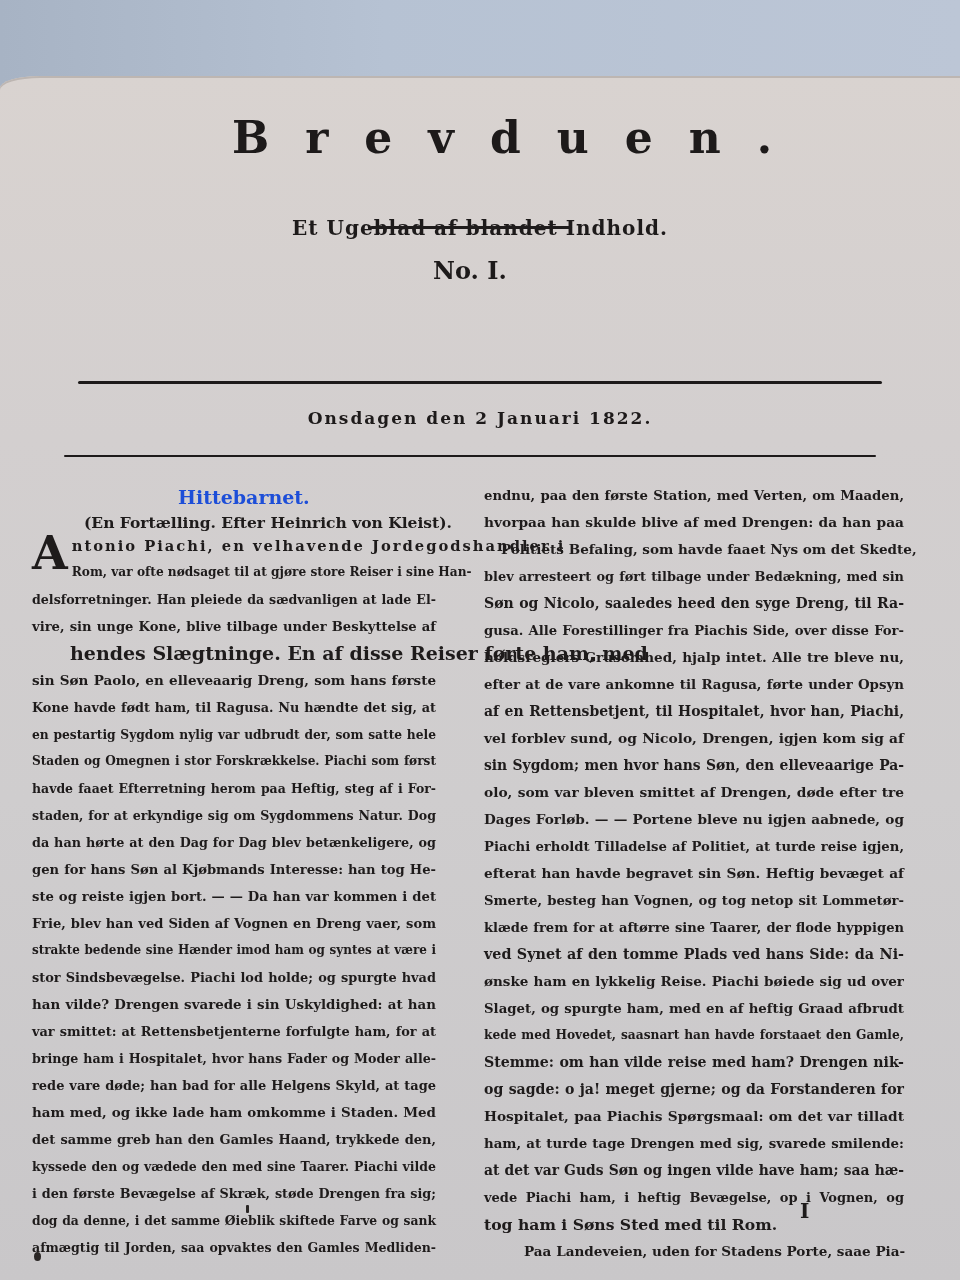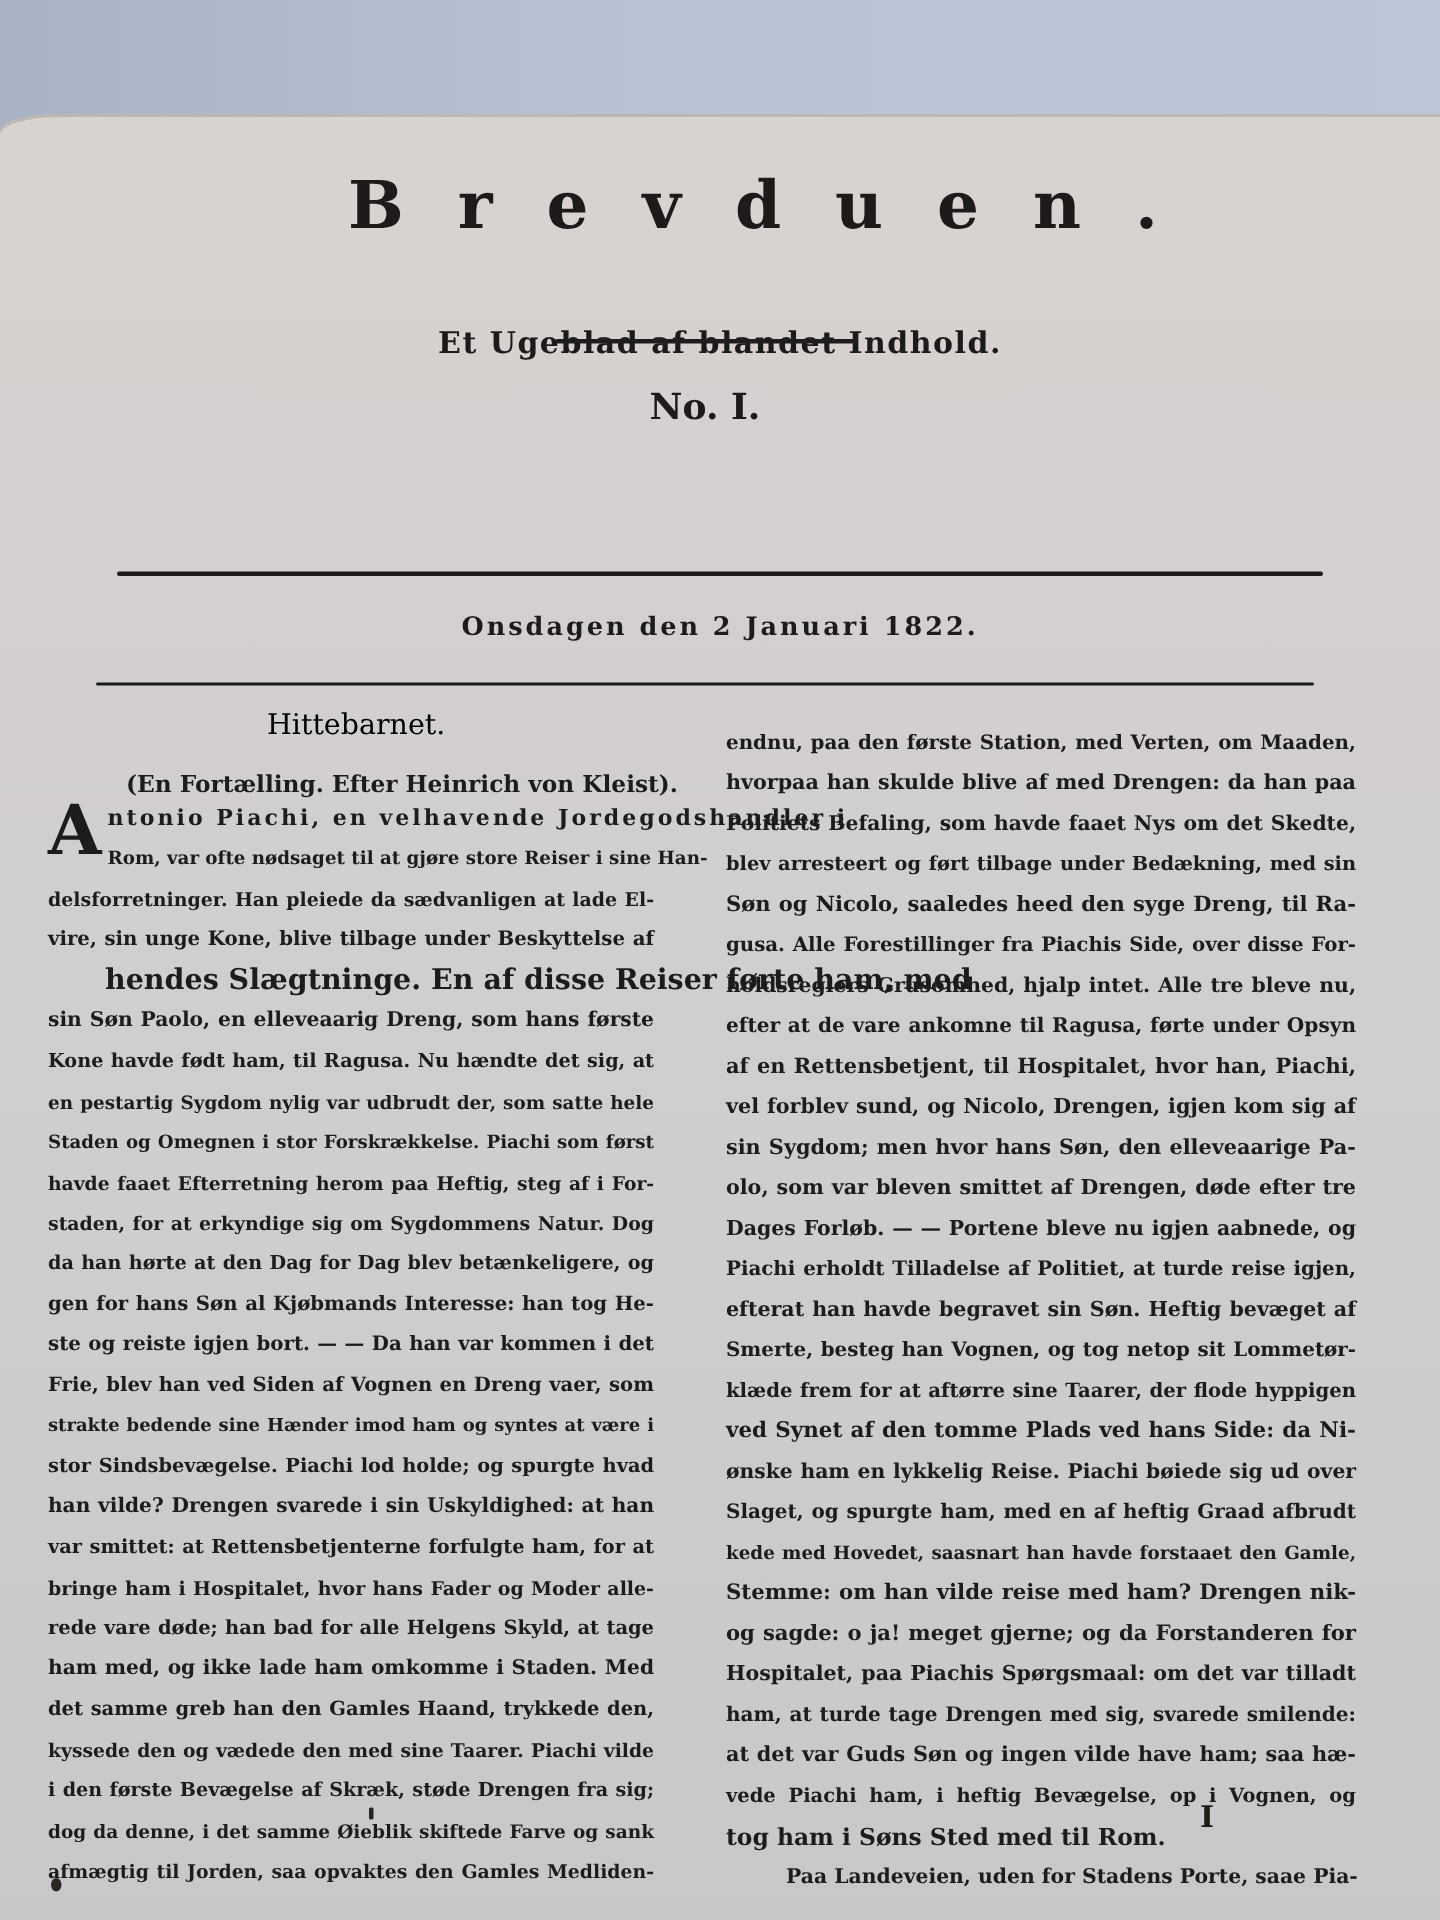--- a/index.html
+++ b/index.html
@@ -43,21 +43,21 @@
   .dateline {
     top:408px; font-size:17px; letter-spacing:2px; font-weight:bold; left:0;
   }
   .col {
     position:absolute; font-size:15.6px; line-height:27px; color:#1e1b1b;
     font-weight:bold; text-align:justify;
   }
   .col-left { left:32px; top:532px; width:404px; }
   .col-right { left:484px; top:482px; width:420px; }
   .story-title {
-    position:absolute; left:178px; top:472px; font-size:19px; font-weight:normal; color:#000000;
+    position:absolute; left:178px; top:486px; font-size:19px; font-weight:bold; color:#1d4ed8;
   }
   .story-sub {
     position:absolute; left:84px; top:513px; font-size:15.5px; font-weight:bold; color:#1e1b1b;
   }
   .dropcap {
     float:left; font-size:46px; line-height:38px; margin:2px 4px 0 0; font-weight:bold;
   }
   .line { display:block; white-space:nowrap; text-align-last:justify; text-align:justify; }
   .line.last { text-align-last:left; }
   .folio {
@@ -113,21 +113,21 @@
       <span class="line" style="display: block; font-size: 12.7856px;">i den første Bevægelse af Skræk, støde Drengen fra sig;</span>
       <span class="line" style="display: block; font-size: 12.3552px;">dog da denne, i det samme Øieblik skiftede Farve og sank</span>
       <span class="line" style="display: block; font-size: 12.5794px;">afmægtig til Jorden, saa opvaktes den Gamles Medliden-</span>
     </div>
 </div>
 
 <div class="col col-right">
   <div id="right-lines">
       <span class="line" style="display: block; font-size: 13.2648px;">endnu, paa den første Station, med Verten, om Maaden,</span>
       <span class="line" style="display: block; font-size: 13.7717px;">hvorpaa han skulde blive af med Drengen: da han paa</span>
-      <span class="line" style="display: block; font-size: 13.5417px;">Politiets Befaling, som havde faaet Nys om det Skedte,</span>
+      <span class="line" style="display: block; font-size: 13.5417px; margin-left: 17px;">Politiets Befaling, som havde faaet Nys om det Skedte,</span>
       <span class="line" style="display: block; font-size: 12.9213px;">blev arresteert og ført tilbage under Bedækning, med sin</span>
       <span class="line" style="display: block; font-size: 14.0705px;">Søn og Nicolo, saaledes heed den syge Dreng, til Ra-</span>
       <span class="line" style="display: block; font-size: 13.1839px;">gusa. Alle Forestillinger fra Piachis Side, over disse For-</span>
       <span class="line" style="display: block; font-size: 13.5985px;">holdsreglers Grusomhed, hjalp intet. Alle tre bleve nu,</span>
       <span class="line" style="display: block; font-size: 13.4018px;">efter at de vare ankomne til Ragusa, førte under Opsyn</span>
       <span class="line" style="display: block; font-size: 13.9795px;">af en Rettensbetjent, til Hospitalet, hvor han, Piachi,</span>
       <span class="line" style="display: block; font-size: 13.801px;">vel forblev sund, og Nicolo, Drengen, igjen kom sig af</span>
       <span class="line" style="display: block; font-size: 13.8897px;">sin Sygdom; men hvor hans Søn, den elleveaarige Pa-</span>
       <span class="line" style="display: block; font-size: 13.7717px;">olo, som var bleven smittet af Drengen, døde efter tre</span>
       <span class="line" style="display: block; font-size: 13.6557px;">Dages Forløb. — — Portene bleve nu igjen aabnede, og</span>

